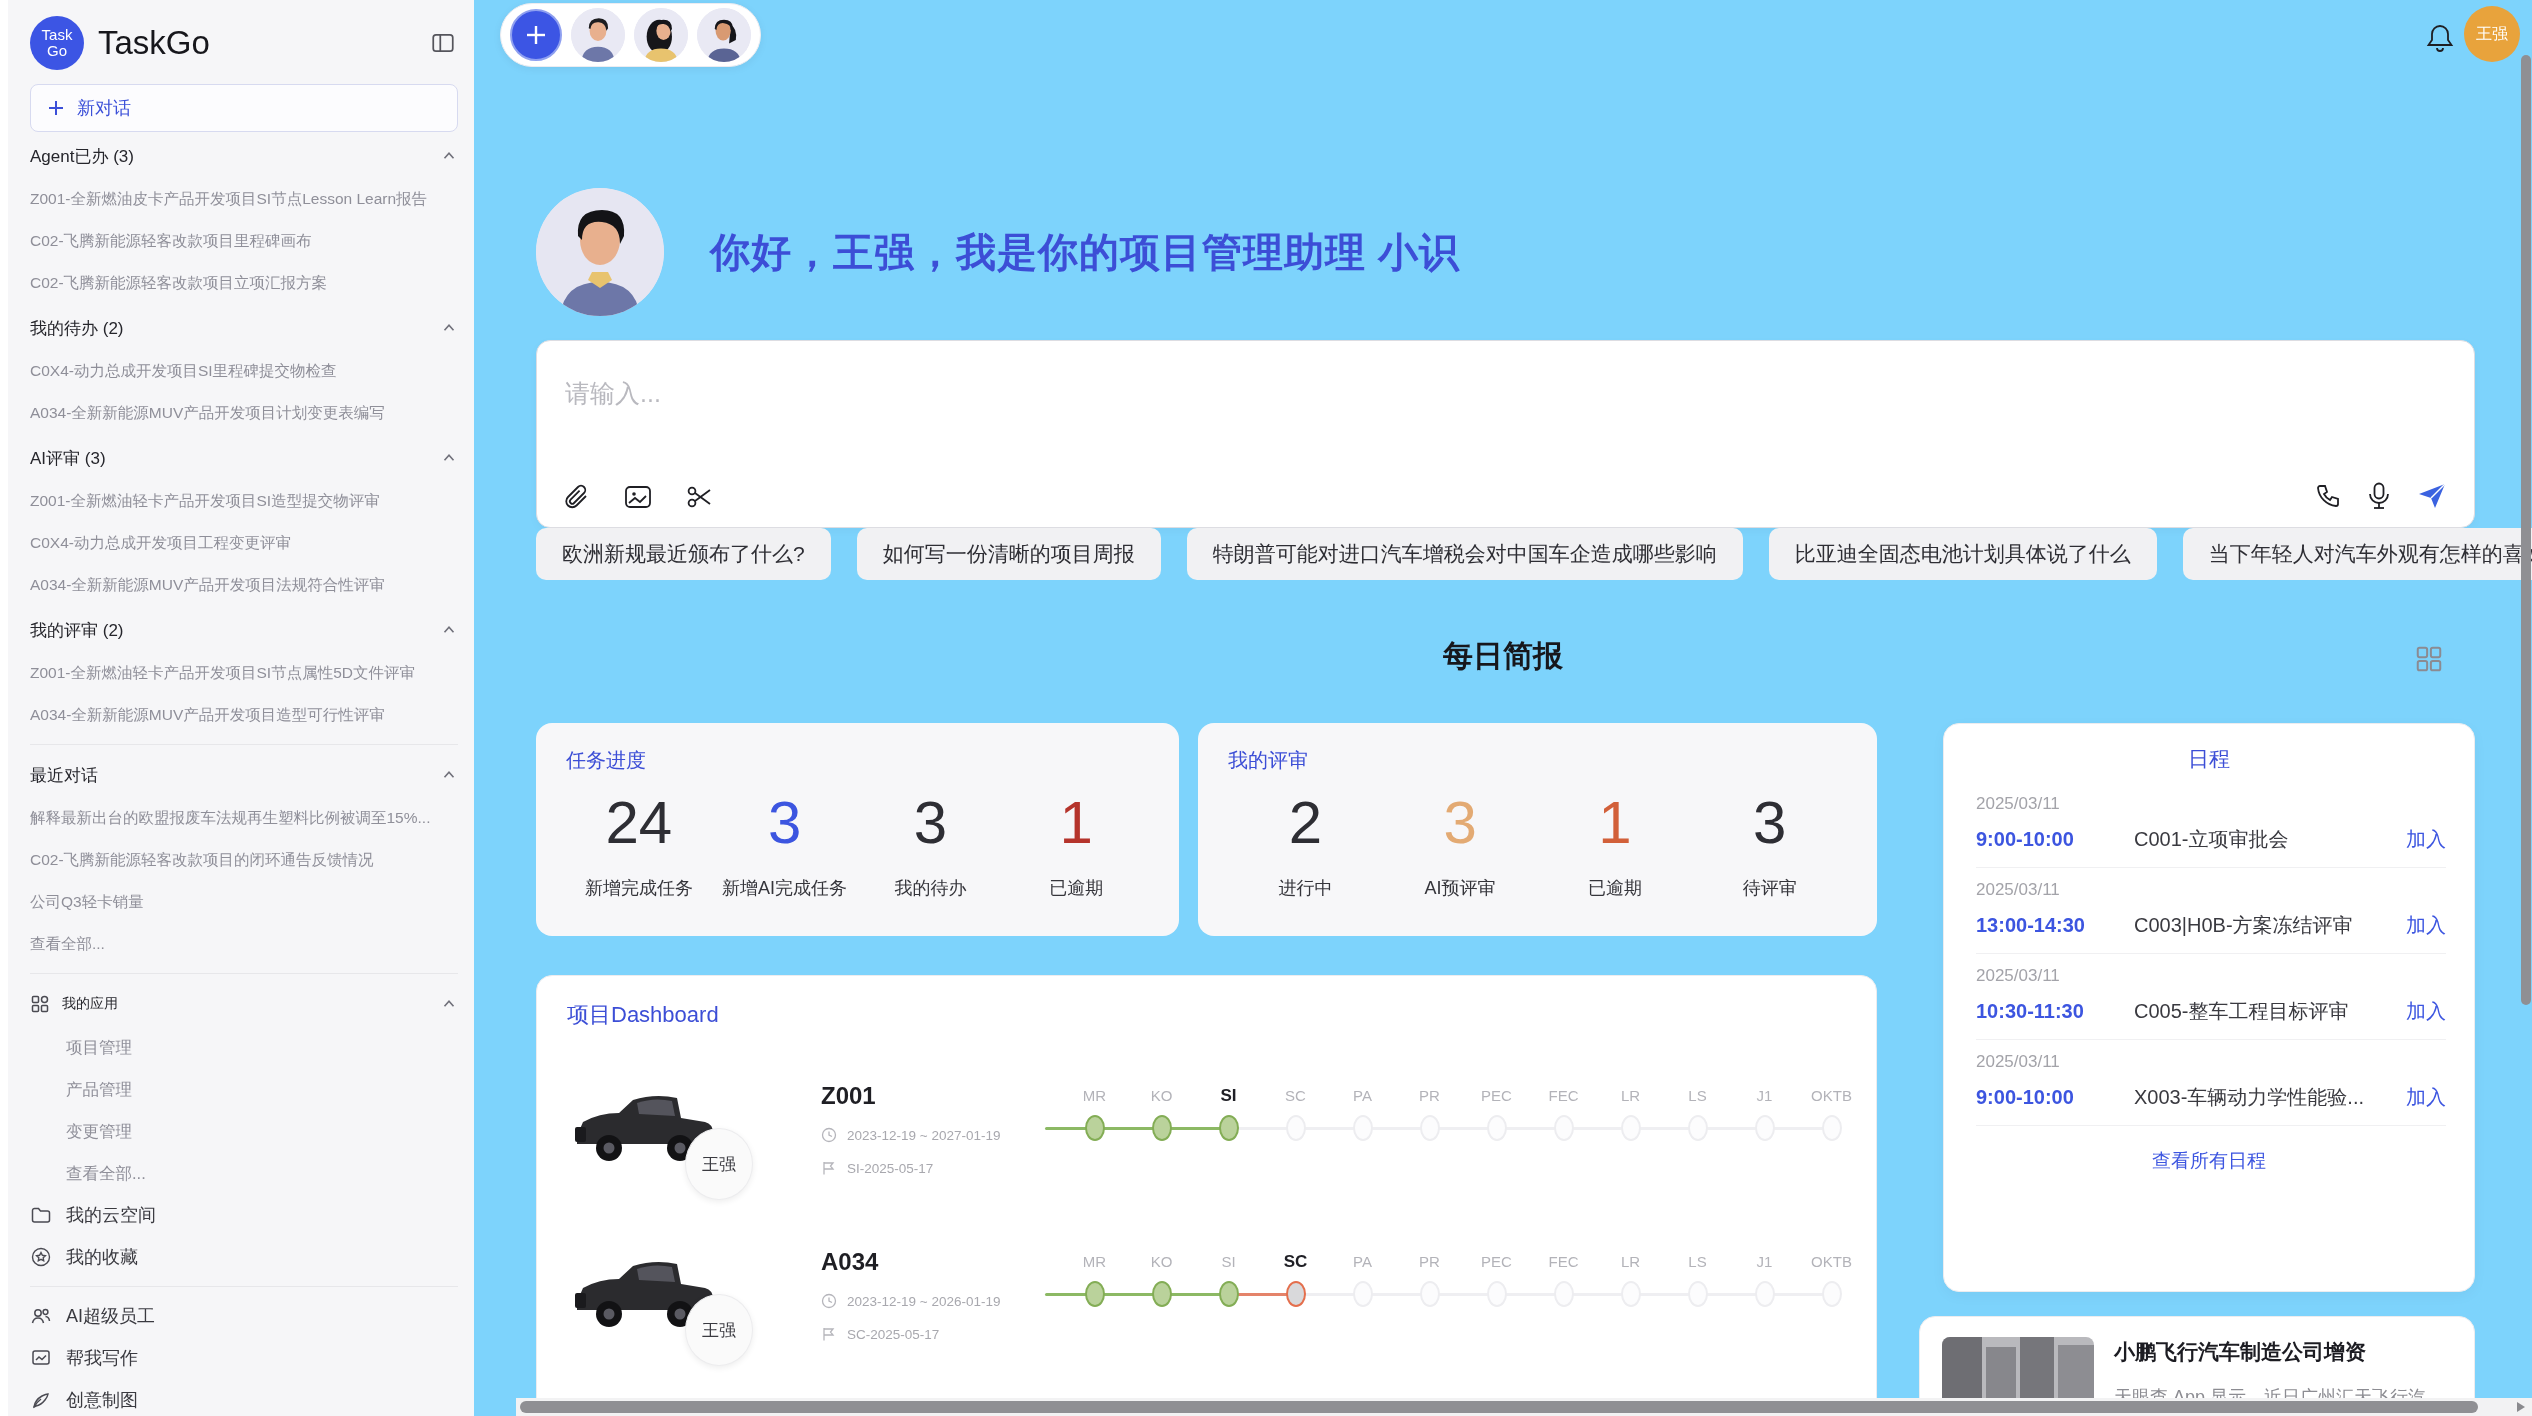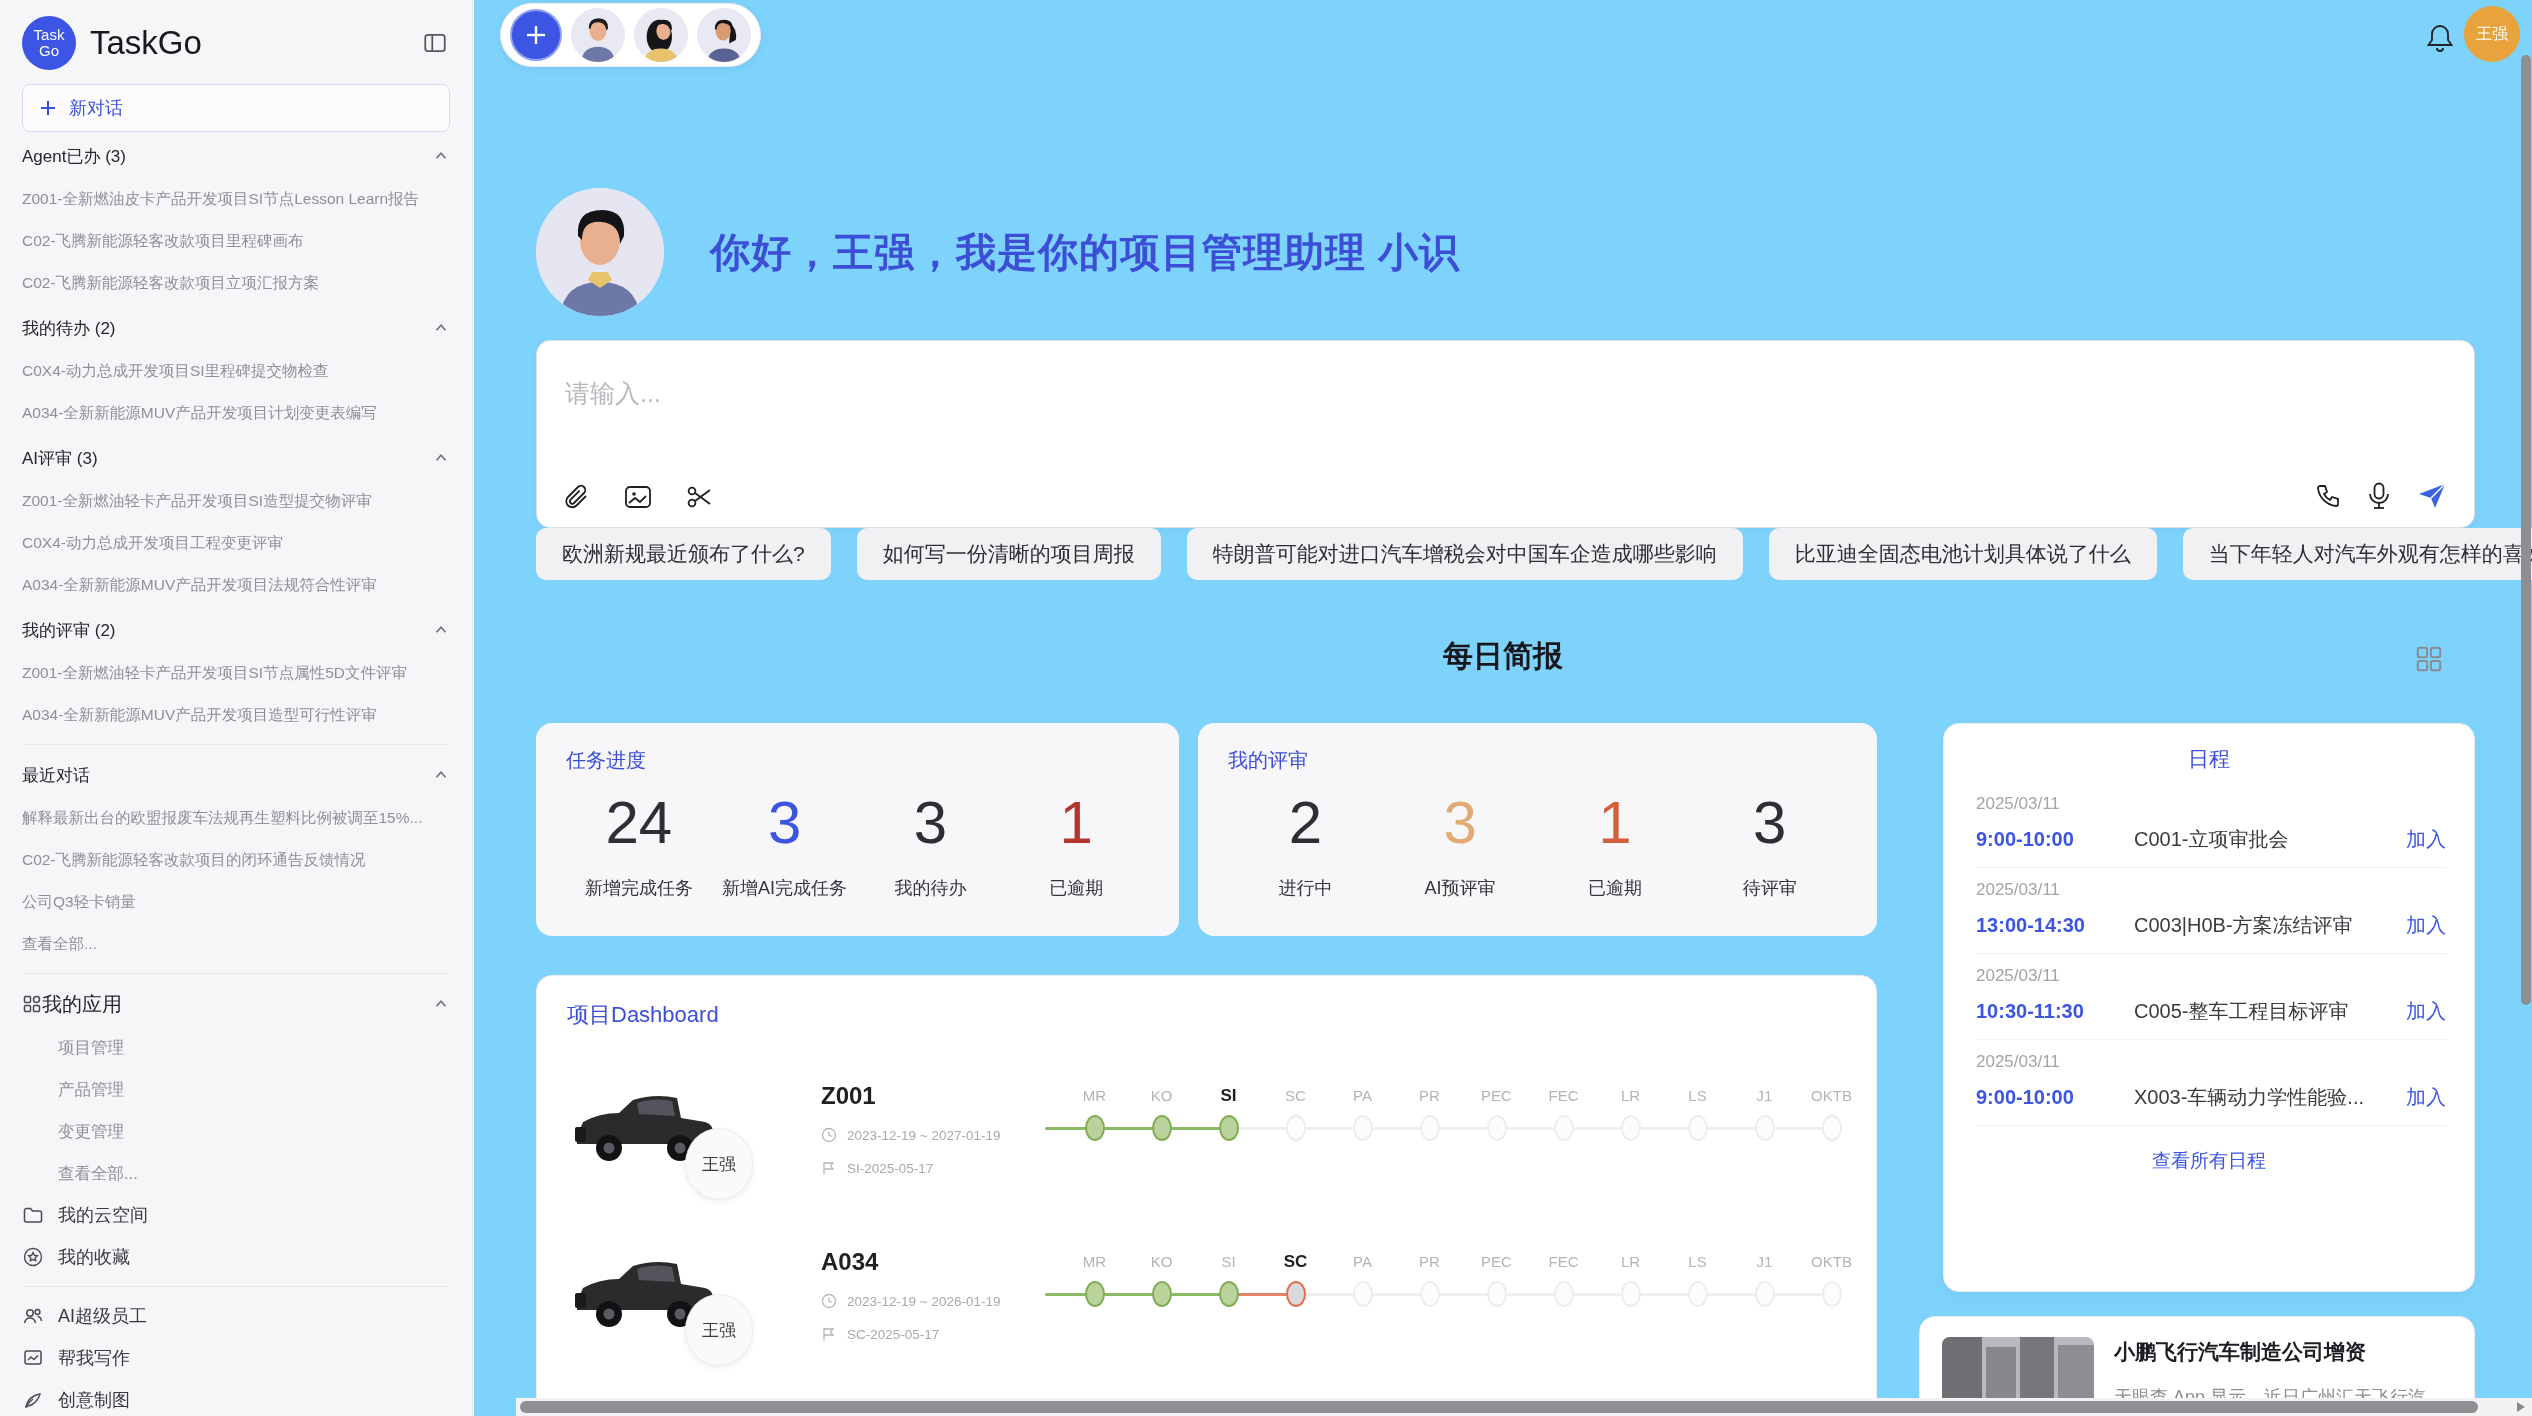--- a/index.html
+++ b/index.html
@@ -1,36 +1,36 @@
 <!DOCTYPE html>
 <html><head>
 <meta charset="utf-8">
 <style>
   html,body{margin:0;padding:0;}
   body{width:2532px;height:1416px;overflow:hidden;position:relative;background:#fff;
        font-family:"Liberation Sans","DejaVu Sans",sans-serif;color:#222;}
   svg{display:block;}
   
-  .sidebar{position:absolute;left:0;top:0;bottom:0;width:473px;background:#f6f6f8;
+  .sidebar{position:absolute;left:8px;top:0;bottom:0;width:473px;background:#f6f6f8;
            border-right:1px solid #e9e9ec;box-sizing:border-box;padding:14px 22px 0 22px;}
   .logo-row{display:flex;align-items:center;height:58px;}
   .logo-circle{width:54px;height:54px;border-radius:50%;background:#3c55e4;color:#fff;
                display:flex;flex-direction:column;align-items:center;justify-content:center;
                font-size:15px;line-height:16px;}
   .app-title{font-size:33px;font-weight:normal;color:#17171c;margin-left:14px;flex:1;}
   .panel-toggle{width:30px;height:30px;display:flex;align-items:center;justify-content:center;cursor:pointer;}
   .new-chat-btn{margin-top:12px;height:46px;border:1px solid #d7daf0;background:#fcfcfe;border-radius:8px;
                 display:flex;align-items:center;padding:0 16px;color:#3b4fd8;font-size:18px;gap:12px;cursor:pointer;}
   .section-header{display:flex;justify-content:space-between;align-items:center;height:44px;
                   font-size:17px;color:#26262c;margin-top:2px;}
   .side-item{height:42px;line-height:42px;font-size:15.5px;color:#8f8f99;white-space:nowrap;
              overflow:hidden;text-overflow:ellipsis;cursor:pointer;}
   .side-divider{height:1px;background:#e7e7ea;margin:8px 0;}
   .side-row{display:flex;align-items:center;gap:14px;height:42px;font-size:18px;color:#3a3a40;cursor:pointer;}
-  .apps-header{display:flex;align-items:center;gap:0;flex:1;font-size:20px;color:#26262c;text-align:center;}
+  .apps-header{display:flex;align-items:center;gap:12px;flex:1;font-size:14px;color:#26262c;text-align:center;}
   .sub-item{padding-left:36px;font-size:16.5px;}
   
   .main{position:absolute;left:474px;top:0;right:0;bottom:0;background:#7dd3fc;}
   .member-pill{position:absolute;left:26px;top:3px;height:62px;border:1px solid #ececf1;border-radius:33px;
                background:#fff;box-shadow:0 2px 8px rgba(0,0,0,.06);display:flex;align-items:center;
                padding:0 9px;gap:9px;}
   .add-btn{width:52px;height:52px;border-radius:50%;background:#3c55e4;color:#fff;display:flex;
            align-items:center;justify-content:center;cursor:pointer;border:2px solid #8fa0f0;box-sizing:border-box;}
   .avatar-s{width:54px;height:54px;border-radius:50%;overflow:hidden;background:#e9e9f4;cursor:pointer;}
   .bell{position:absolute;right:77px;top:22px;cursor:pointer;}

